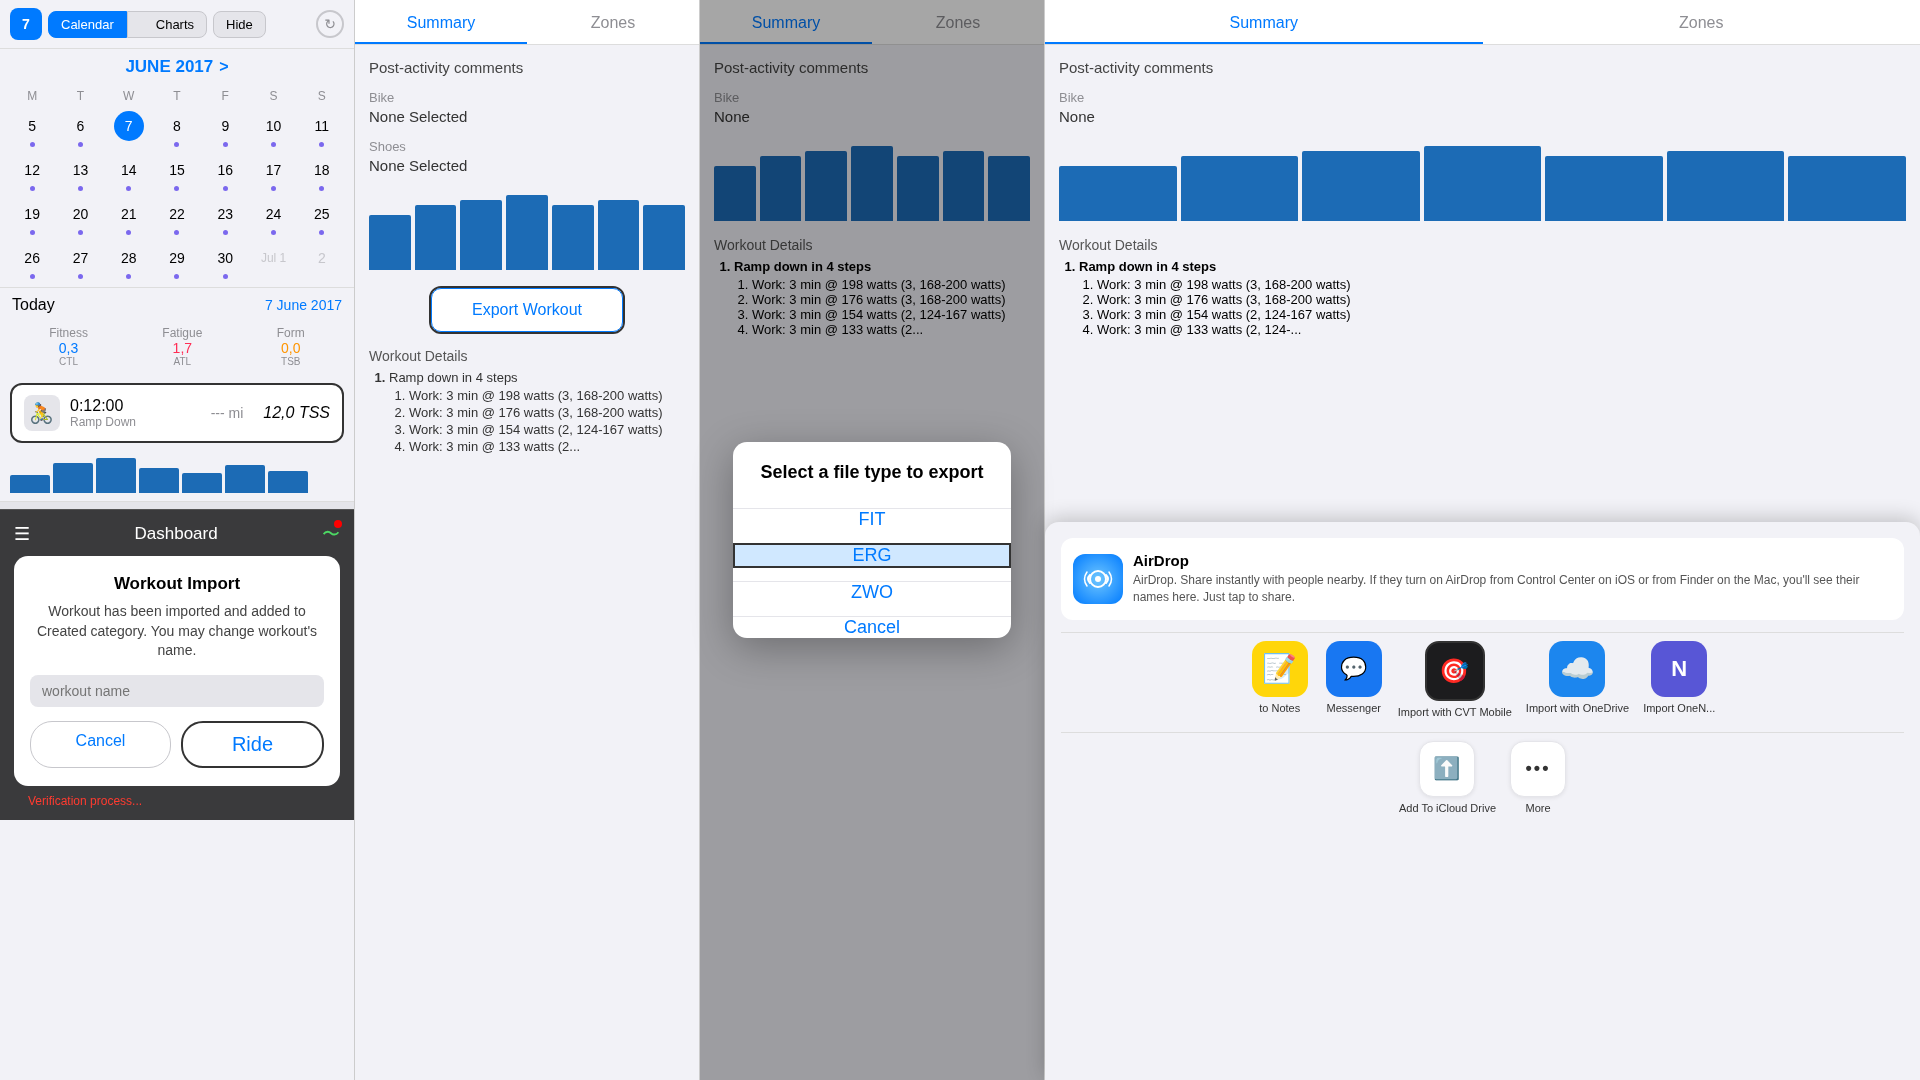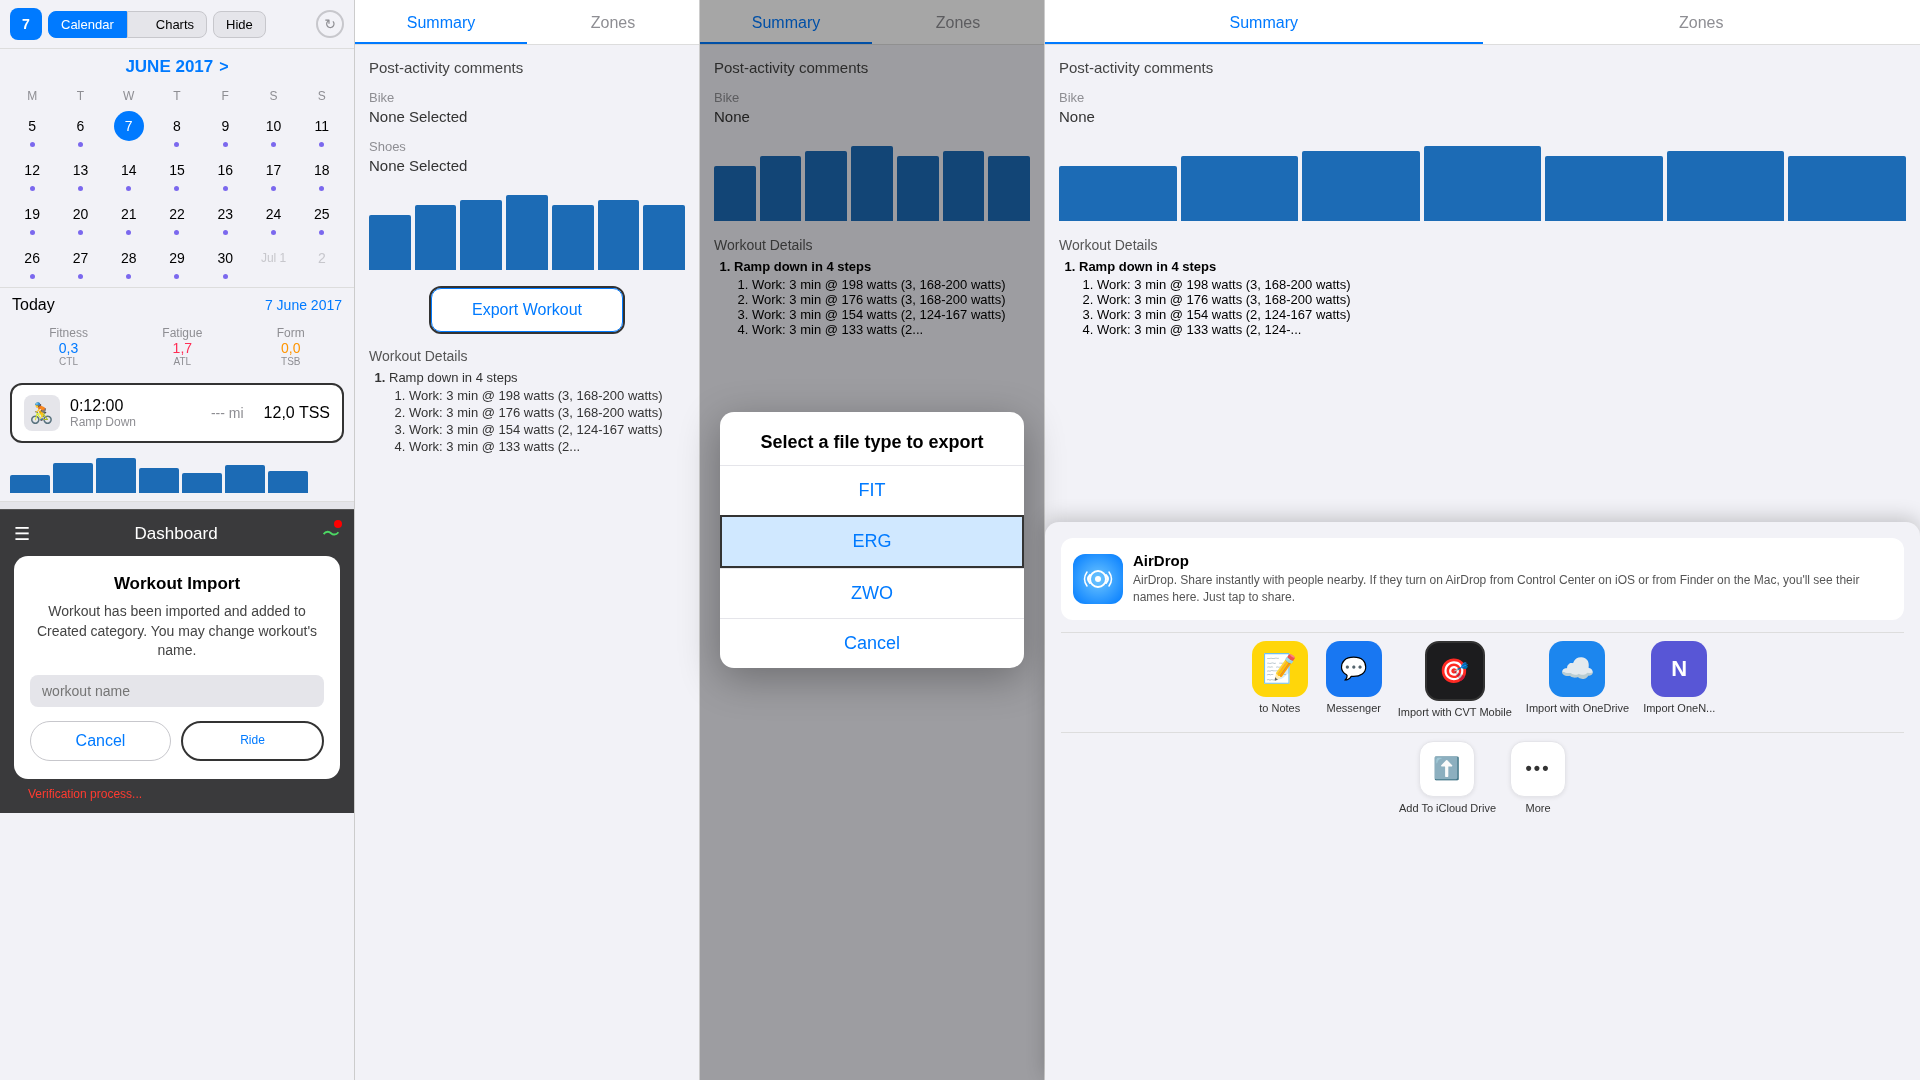--- a/index.html
+++ b/index.html
@@ -233,20 +233,21 @@
     }
 
     .workout-time {
       font-size: 16px;
       font-weight: 500;
     }
 
     .workout-tss {
       margin-left: auto;
       font-size: 16px;
+      font-style: italic;
     }
 
     .workout-name {
       font-size: 12px;
       color: #8e8e93;
     }
 
     .workout-info {
       flex: 1;
     }
@@ -357,21 +358,21 @@
       cursor: pointer;
     }
 
     .import-ride {
       flex: 1;
       background: white;
       border: 2px solid #333;
       border-radius: 22px;
       padding: 10px;
       color: #007aff;
-      font-size: 12px;
+      font-size: 20px;
       font-weight: 500;
       text-align: center;
       cursor: pointer;
     }
 
     .verification-text {
       font-size: 12px;
       color: #ff3b30;
       padding: 4px 14px 0;
     }
@@ -518,40 +519,40 @@
       background: rgba(0,0,0,0.35);
       z-index: 1;
       display: flex;
       align-items: center;
       justify-content: center;
     }
 
     .export-dialog {
       background: white;
       border-radius: 14px;
-      width: 304px;
+      width: 278px;
       overflow: hidden;
       box-shadow: 0 10px 40px rgba(0,0,0,0.3);
     }
 
     .export-dialog-title {
       text-align: center;
       font-size: 18px;
       font-weight: bold;
       padding: 20px 16px 12px;
       color: #000;
     }
 
     .export-option {
       text-align: center;
-      padding: 14px;
       font-size: 18px;
       color: #007aff;
       border-top: 1px solid #e5e5ea;
       cursor: pointer;
+      margin-top: 13px;
     }
 
     .export-option.selected {
       background: #d0e8ff;
       border: 2px solid #333;
     }
 
     .export-option.cancel {
       color: #007aff;
       font-weight: 500;

